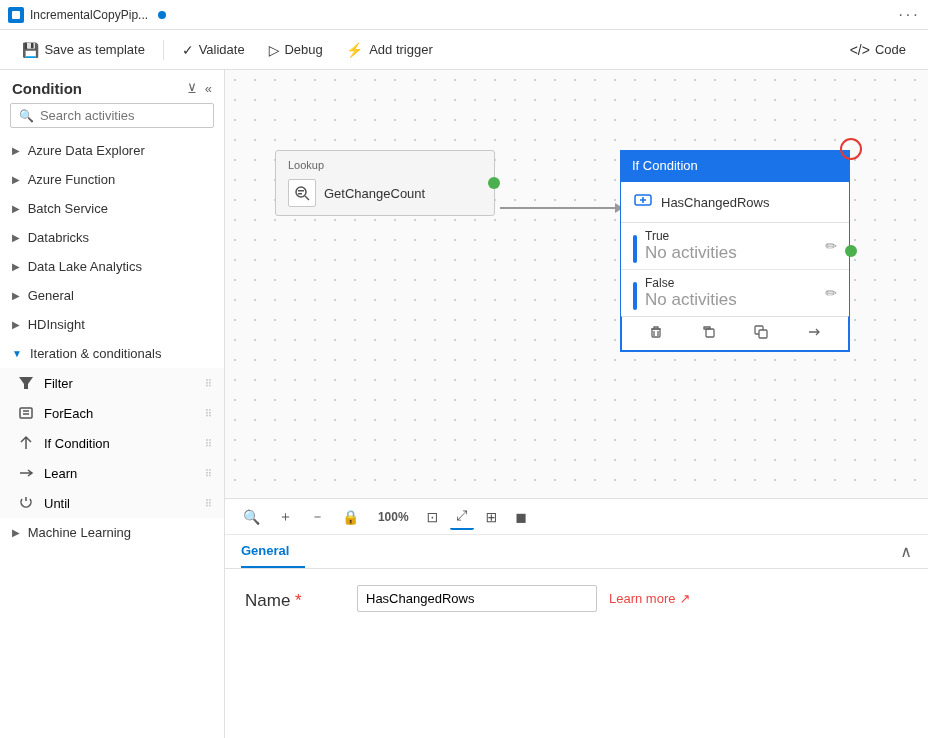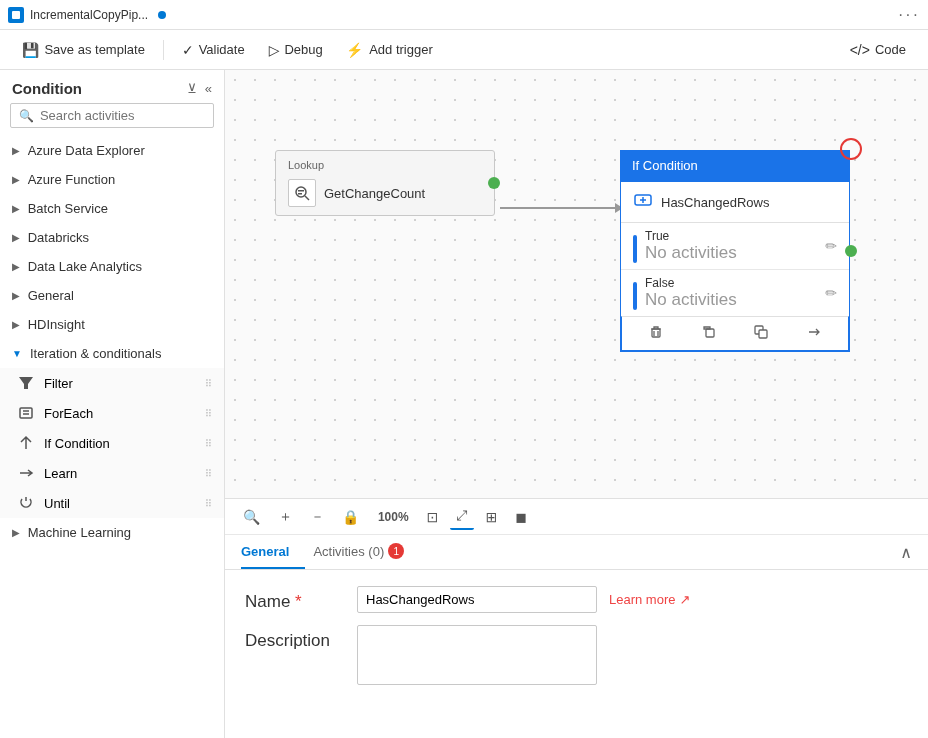--- a/index.html
+++ b/index.html
@@ -643,41 +643,33 @@
         <button class="canvas-tool-btn">🔒</button>
         <button class="canvas-tool-btn" style="font-size:12px;font-weight:bold;">100%</button>
         <button class="canvas-tool-btn">⊡</button>
         <button class="canvas-tool-btn active">⤢</button>
         <button class="canvas-tool-btn">⊞</button>
         <button class="canvas-tool-btn">◼</button>
       </div>
 
       <div class="bottom-tabs">
         <div class="btab active">General</div>
-        <div class="btab" style="display:flex;align-items:center;">
-          <span>Activities (0)</span>
-          <span class="btab-badge">1</span>
-        </div>
         <div class="bottom-collapse">∧</div>
       </div>
 
       <div class="bottom-content">
         <div class="form-col">
           <div class="form-row">
             <label class="form-label">
               <span>Name</span>
               <span class="required-star"> *</span>
             </label>
             <input type="text" class="form-input" value="HasChangedRows" style="">
             <a href="#" class="learn-more-link">
               <span>Learn more</span>
               <span>↗</span>
             </a>
           </div>
-          <div class="form-row">
-            <label class="form-label">Description</label>
-            <textarea class="form-textarea" style=""></textarea>
-          </div>
         </div>
       </div>
     </div>
   </div>
 </div>
 
 </body></html>

